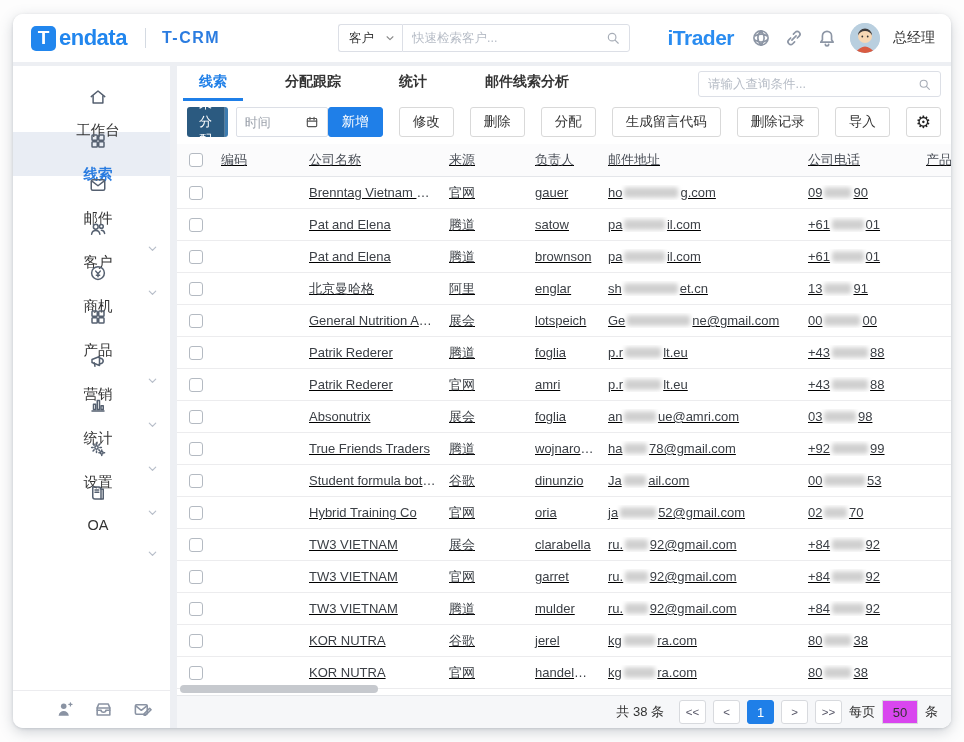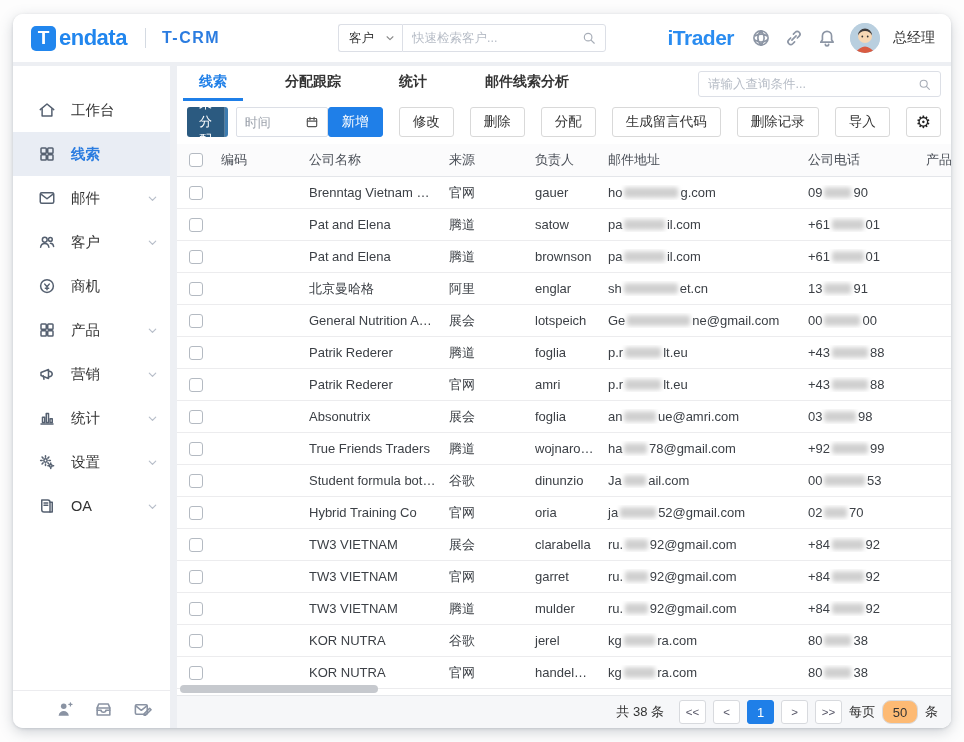--- a/index.html
+++ b/index.html
@@ -9,35 +9,35 @@
 
   
   .hdr { height:48px; flex:0 0 48px; background:#fff; display:flex; align-items:center; padding:0 16px 0 18px; }
   .logo { display:flex; align-items:center; gap:7px; }
   .logo-t { width:25px; height:25px; background:#2186ee; color:#fff; border-radius:5px; font-weight:bold; font-size:19px; display:flex; align-items:center; justify-content:center; }
   .logo-word { color:#2186ee; font-weight:bold; font-size:22px; letter-spacing:-.5px; margin-left:-4px; }
   .logo-div { width:1px; height:20px; background:#d4dae2; margin:0 9px 0 11px; }
   .logo-crm { color:#2b7ce0; font-weight:bold; font-size:16px; letter-spacing:1.5px; }
   .hd-mid { display:flex; align-items:center; margin-left:118px; }
   .hd-select { width:64px; height:28px; border:1px solid #dcdfe6; border-right:none; border-radius:3px 0 0 3px; display:flex; align-items:center; justify-content:space-between; padding:0 7px 0 10px; font-size:12.5px; color:#333; background:#fff; cursor:pointer; }
-  .hd-search { width:204px; height:28px; border:1px solid #dcdfe6; border-radius:0 3px 3px 0; display:flex; align-items:center; padding:0 9px; }
+  .hd-search { width:228px; height:28px; border:1px solid #dcdfe6; border-radius:0 3px 3px 0; display:flex; align-items:center; padding:0 9px; }
   .hd-search input { border:none; outline:none; flex:1; font-size:12.5px; color:#333; font-family:inherit; }
   .hd-search input::placeholder { color:#b6bcc6; }
   .hd-right { margin-left:auto; display:flex; align-items:center; gap:13px; }
   .brand { color:#2a8cf0; font-weight:bold; font-size:21px; letter-spacing:-.5px; margin-right:4px; }
   .hd-ic { width:20px; height:20px; color:#8d96a5; cursor:pointer; position:relative; display:flex; align-items:center; justify-content:center; }
   .avatar { width:30px; height:30px; border-radius:50%; overflow:hidden; background:#bcd2e2; flex:0 0 30px; cursor:pointer; }
   .uname { font-size:14px; color:#333; }
 
   
   .body { flex:1; background:#edeff3; display:flex; padding-top:4px; gap:7px; min-height:0; }
 
   
   .sbar { width:157px; flex:0 0 157px; background:#fff; display:flex; flex-direction:column; padding-top:22px; }
-  .s-item { height:44px; display:flex; align-items:center; padding:0 12px 0 25px; gap:15px; cursor:pointer; color:#333; font-size:14.5px; }
+  .s-item { height:44px; display:flex; align-items:center; padding:0 12px 0 25px; gap:15px; cursor:pointer; color:#333; font-size:14.5px;flex-direction:column; }
   .s-item .ic { width:18px; height:18px; color:#556070; flex:0 0 18px; }
   .s-item.active { background:#e9edf4; color:#2a7ce0; font-weight:bold; }
   .s-item .chev { margin-left:auto; width:11px; height:11px; color:#b7bec9; }
   .s-foot { margin-top:auto; height:38px; border-top:1px solid #ececef; display:flex; align-items:center; justify-content:flex-end; gap:20px; padding:0 18px; }
   .s-foot .ic { width:19px; height:19px; color:#8a93a3; cursor:pointer; }
 
   
   .panel { flex:1; min-width:0; background:#fff; display:flex; flex-direction:column; position:relative; }
   .tabbar { height:35px; flex:0 0 35px; display:flex; align-items:center; padding-left:6px; position:relative; }
   .tab { padding:0 16px; height:100%; display:flex; align-items:center; font-size:14px; font-weight:bold; color:#333; cursor:pointer; border-bottom:3px solid transparent; margin-right:26px; }
@@ -53,42 +53,42 @@
   .seg .seg-btn.on { background:#2b5a80; }
   .date-in { width:126px; height:30px; border:1px solid #dcdfe6; border-radius:2px; margin-left:8px; display:flex; align-items:center; padding:0 8px; }
   .date-in input { border:none; outline:none; flex:1; width:60px; font-size:13px; font-family:inherit; }
   .date-in input::placeholder { color:#9aa0aa; }
   .tb-right { margin-left:auto; display:flex; align-items:center; gap:16px; }
   .btn { height:30px; padding:0 13px; background:#fff; border:1px solid #d9d9d9; border-radius:3px; font-size:13.5px; color:#333; display:flex; align-items:center; cursor:pointer; white-space:nowrap; }
   .btn.primary { background:#1f7fe8; border-color:#1f7fe8; color:#fff; }
   .btn.icon-btn { padding:0 9px; font-size:17px; color:#222; }
 
   
-  .tbl { flex:1; min-height:0; overflow:hidden; position:relative; }
+  .tbl { flex:1; min-height:0; overflow:hidden; position:relative;text-decoration:underline; }
   .t-row { display:flex; align-items:center; height:32px; border-bottom:1px solid #ececee; min-width:860px; }
   .t-head { height:33px; background:#fbfbfc; border-bottom:1px solid #e4e6ea; color:#555; }
   .t-head .cell { font-size:13px; color:#4a4f57; }
   .cell { padding:0 6px; font-size:13px; color:#3c4046; overflow:hidden; white-space:nowrap; text-overflow:ellipsis; }
   .c-check { width:38px; flex:0 0 38px; display:flex; justify-content:center; }
   .c-code { width:88px; flex:0 0 88px; }
   .c-company { width:140px; flex:0 0 140px; }
   .c-source { width:86px; flex:0 0 86px; }
   .c-owner { width:73px; flex:0 0 73px; }
   .c-email { width:200px; flex:0 0 200px; }
   .c-phone { width:118px; flex:0 0 118px; }
   .c-product { width:110px; flex:0 0 110px; }
   .cbx { width:14px; height:14px; border:1px solid #b4bac2; border-radius:3px; background:#fff; cursor:pointer; }
   .redact { display:inline-block; color:#c4c4c4; background:#d6d6d6; filter:blur(2px); border-radius:2px; font-size:10px; line-height:11px; letter-spacing:-.5px; vertical-align:1px; margin:0 2px; user-select:none; }
   .hscroll { position:absolute; left:3px; bottom:2px; width:198px; height:8px; background:#c6c9ce; border-radius:4px; cursor:pointer; }
 
   
   .pfoot { flex:0 0 33px; background:#f6f7f9; border-top:1px solid #e6e8eb; display:flex; align-items:center; justify-content:flex-end; gap:7px; padding-right:13px; font-size:13px; color:#333;text-align:right; }
   .pg-btn { min-width:27px; height:24px; background:#fff; border:1px solid #d8dade; border-radius:3px; display:flex; align-items:center; justify-content:center; font-size:11.5px; color:#556; cursor:pointer; padding:0 5px; }
   .pg-btn.cur { background:#1f7fe8; border-color:#1f7fe8; color:#fff; font-size:13px; }
-  .pgsize { width:36px; height:24px; background:#fdba74; border:1px solid #d8dade; border-radius:9px; display:flex; align-items:center; justify-content:center; font-size:13px; color:#333; cursor:pointer; }
+  .pgsize { width:36px; height:24px; background:#d946ef; border:1px solid #d8dade; border-radius:0; display:flex; align-items:center; justify-content:center; font-size:13px; color:#333; cursor:pointer; }
   .ptotal { margin-right:8px; }
   svg { display:block; }
 </style>
 </head>
 <body>
 
 <div class="app-card">
 
   <div class="hdr">
     <div class="logo">

